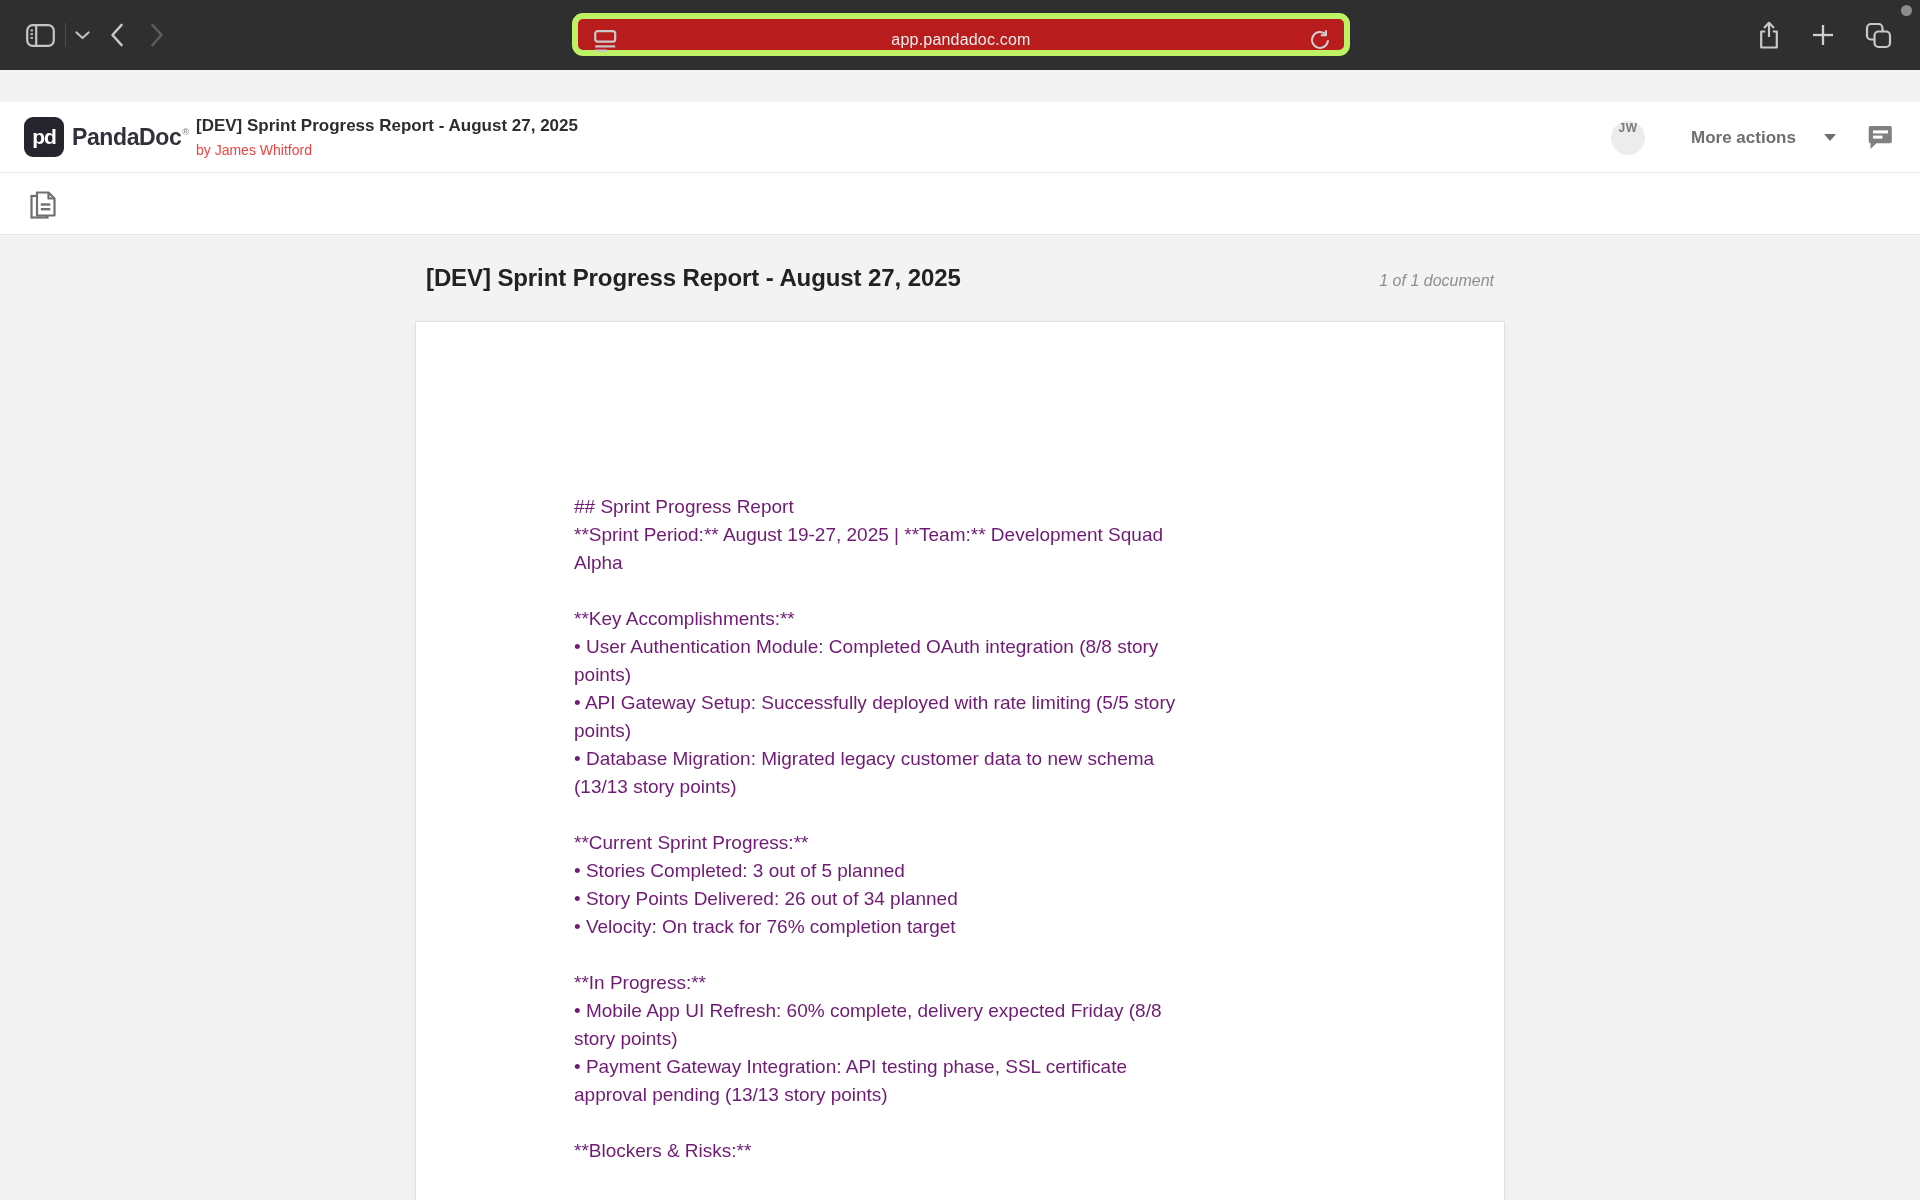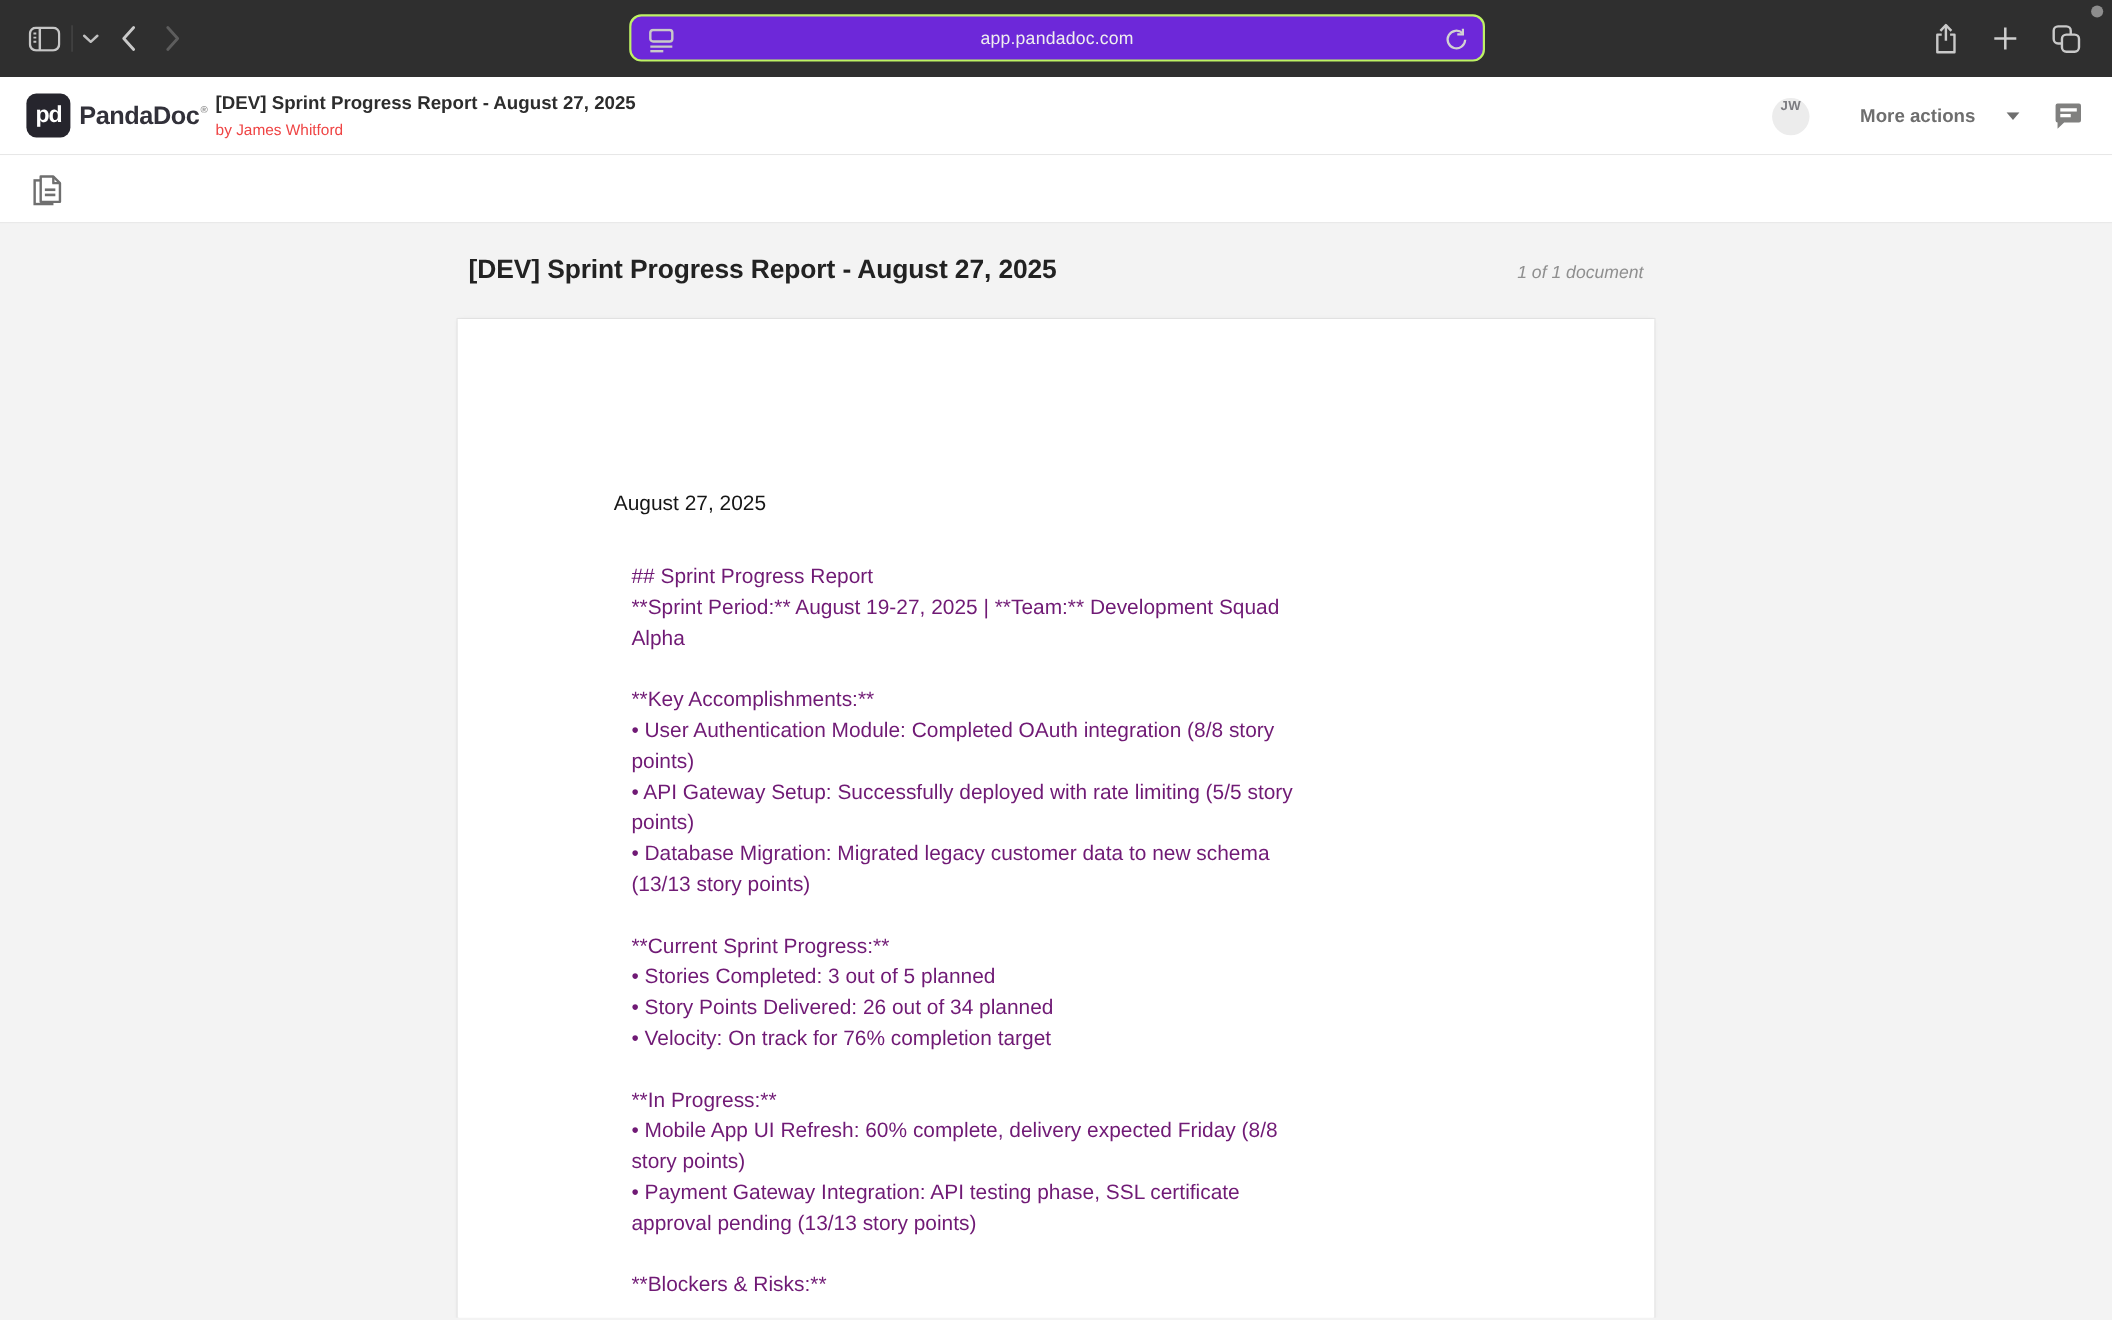--- a/index.html
+++ b/index.html
@@ -18,21 +18,21 @@
     position: absolute; left: 26px; top: 0; height: 70px;
     display: flex; align-items: center;
   }
   .icon-btn { display: flex; align-items: center; justify-content: center; background: none; border: none; padding: 0; cursor: default; }
   .nav-sep { width: 1px; height: 24px; background: #4d4d4d; margin: 0 9px 0 10px; }
   .nav-back { margin-left: 20px; }
   .nav-fwd { margin-left: 26px; }
 
   .url-bar {
     position: absolute; left: 572px; top: 13px; width: 778px; height: 43px;
-    background: #6d28d9; border: 2px solid #bef264; border-radius: 11px;
+    background: #b91c1c; border: 6px solid #bef264; border-radius: 11px;
   }
   .url-reader { position: absolute; left: 16px; top: 11px; }
   .url-text {
     position: absolute; left: 0; right: 0; top: 0; height: 41px;
     display: flex; align-items: center; justify-content: center;
     color: #efefef; font-size: 16px; letter-spacing: 0.2px;
   }
   .url-reload { position: absolute; right: 13px; top: 10px; }
 
   .nav-right {
@@ -41,20 +41,21 @@
   }
   .rec-dot {
     position: absolute; right: 8px; top: 5px; width: 11px; height: 11px;
     border-radius: 50%; background: #8d8d8d;
   }
 
   
   .pd-header {
     position: relative; height: 71px; background: #ffffff;
     border-bottom: 1px solid #e7e7e7;
+    margin-top: 32px;
   }
   .pd-logo {
     position: absolute; left: 24px; top: 15px; width: 40px; height: 40px;
     background: #26252d; border-radius: 9px; color: #ffffff;
     display: flex; align-items: center; justify-content: center;
     font-size: 21px; font-weight: 700; letter-spacing: -1px;
   }
   .pd-brand {
     position: absolute; left: 72px; top: 0; height: 71px;
     display: flex; align-items: center;
@@ -252,21 +253,20 @@
   </button>
 </div>
 
 <div class="content">
   <div class="title-row">
     <span class="content-title">[DEV] Sprint Progress Report - August 27, 2025</span>
     <span class="doc-count">1 of 1 document</span>
   </div>
 
   <div class="page">
-    <p class="doc-date">August 27, 2025</p>
     <div class="doc-body">## Sprint Progress Report
 **Sprint Period:** August 19-27, 2025 | **Team:** Development Squad
 Alpha
 
 **Key Accomplishments:**
 • User Authentication Module: Completed OAuth integration (8/8 story
 points)
 • API Gateway Setup: Successfully deployed with rate limiting (5/5 story
 points)
 • Database Migration: Migrated legacy customer data to new schema

